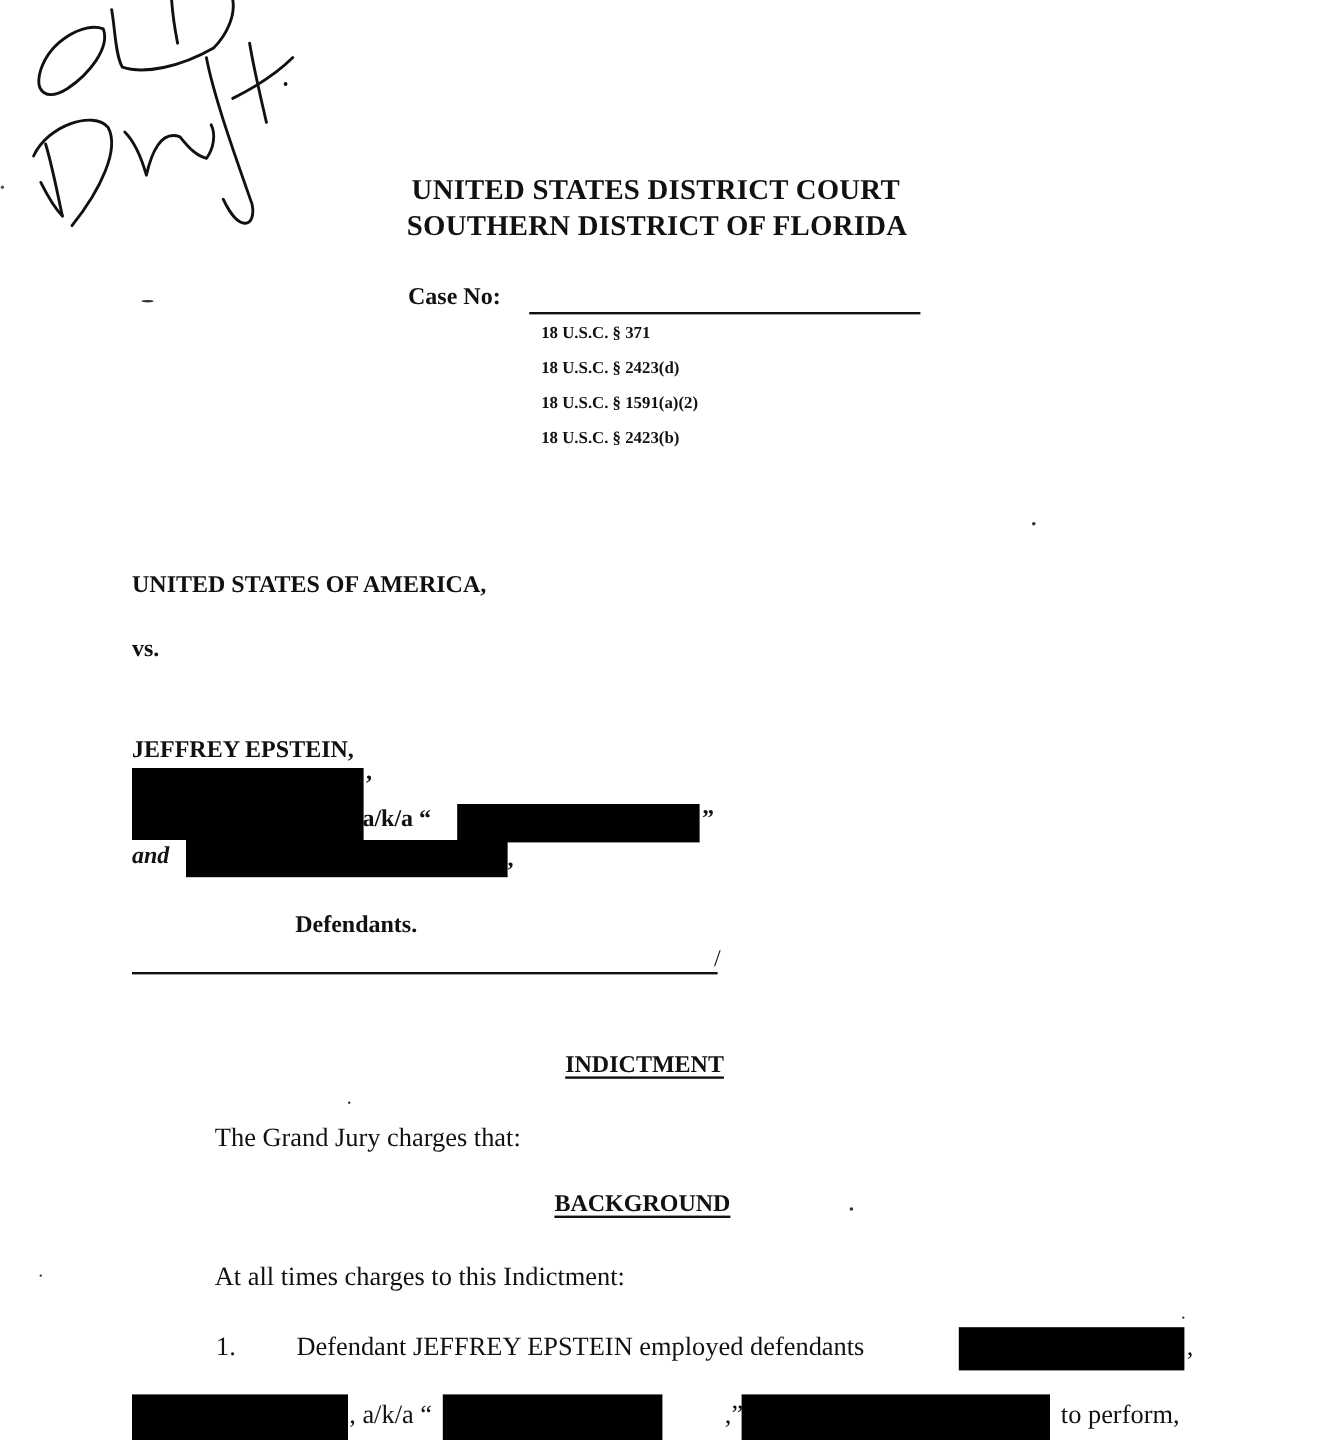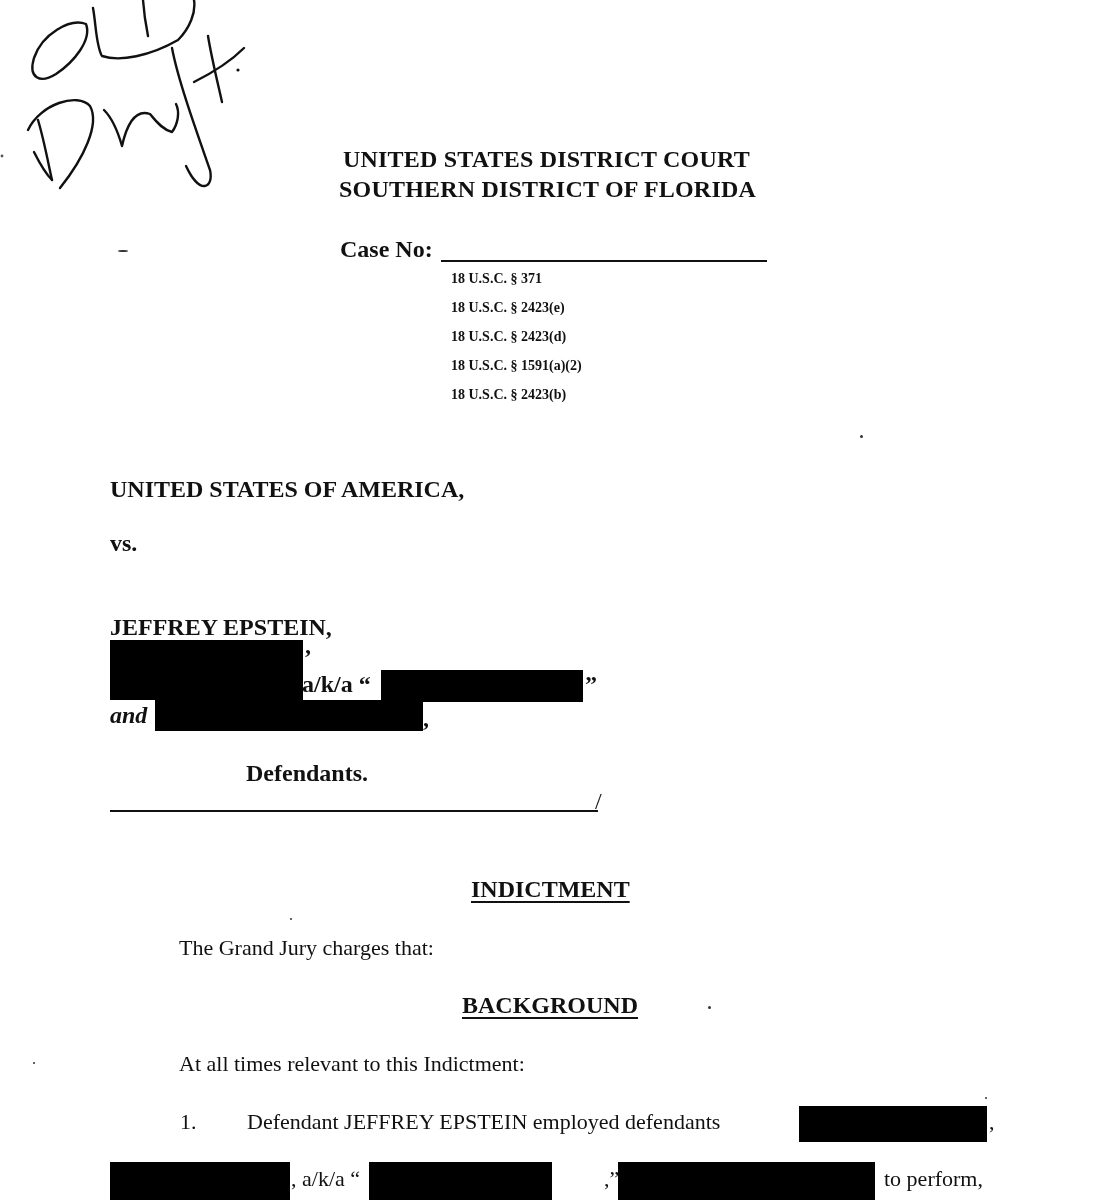--- a/index.html
+++ b/index.html
@@ -4,21 +4,21 @@
 <style>
   html, body { margin: 0; padding: 0; background: #ffffff; }
   body {
     width: 1117px; height: 1200px; position: relative; overflow: hidden;
     font-family: "Liberation Serif", "DejaVu Serif", serif;
     color: #111111;
   }
   .abs { position: absolute; white-space: nowrap; }
   .hdr { font-size: 24px; font-weight: bold; letter-spacing: 0.2px; }
   .cite { font-size: 14px; font-weight: bold; line-height: 29px; }
-  .caption { font-size: 24px; font-weight: bold; }
+  .caption { font-size: 20px; font-weight: bold; }
   .body-text { font-size: 22px; font-weight: normal; }
   .ul { text-decoration: underline; text-underline-offset: 4px; }
   .redact { position: absolute; background: #000; }
   .rule { position: absolute; height: 2px; background: #111; }
   .speck { position: absolute; width: 3px; height: 3px; background: #333; border-radius: 50%; }
   svg.hand { position: absolute; left: 0; top: 0; }
 </style>
 </head>
 <body>
 
@@ -48,21 +48,20 @@
 
 <div class="abs hdr" style="left:343px; top:146px;">UNITED STATES DISTRICT COURT</div>
 <div class="abs hdr" style="left:339px; top:176px;">SOUTHERN DISTRICT OF FLORIDA</div>
 
 <div class="abs caption" style="left:340px; top:236px;">Case No:</div>
 <div class="rule" style="left:441px; top:260px; width:326px;"></div>
 <span class="abs" style="left:441px; top:236px; width:326px;"></span>
 
 <div class="abs" style="left:451px; top:264px;">
   <div class="cite">18 U.S.C. § 371</div>
-  <div class="cite">18 U.S.C. § 2423(e)</div>
   <div class="cite">18 U.S.C. § 2423(d)</div>
   <div class="cite">18 U.S.C. § 1591(a)(2)</div>
   <div class="cite">18 U.S.C. § 2423(b)</div>
 </div>
 
 <div class="abs caption" style="left:110px; top:476px;text-align:right;">UNITED STATES OF AMERICA,</div>
 <div class="abs caption" style="left:110px; top:530px;">vs.</div>
 <div class="abs caption" style="left:110px; top:614px;">JEFFREY EPSTEIN,</div>
 
 <div class="redact" style="left:110px; top:640px; width:193px; height:60px;"></div>
@@ -74,21 +73,21 @@
 <div class="redact" style="left:155px; top:700px; width:268px; height:31px;"></div>
 <div class="abs caption" style="left:423px; top:705px;">,</div>
 
 <div class="abs caption" style="left:246px; top:760px;">Defendants.</div>
 <div class="rule" style="left:110px; top:810px; width:488px;"></div>
 <div class="abs caption" style="left:595px; top:788px; font-weight:normal;">/</div>
 
 <div class="abs caption ul" style="left:471px; top:876px;">INDICTMENT</div>
 <div class="abs body-text" style="left:179px; top:935px;">The Grand Jury charges that:</div>
 <div class="abs caption ul" style="left:462px; top:992px;">BACKGROUND</div>
-<div class="abs body-text" style="left:179px; top:1051px;">At all times relevant to this Indictment:</div>
+<div class="abs body-text" style="left:179px; top:1051px;">At all times charges to this Indictment:</div>
 
 <div class="abs body-text" style="left:180px; top:1109px;">1.</div>
 <div class="abs body-text" style="left:247px; top:1109px;">Defendant JEFFREY EPSTEIN employed defendants</div>
 <div class="redact" style="left:799px; top:1106px; width:188px; height:36px;"></div>
 <div class="abs body-text" style="left:989px; top:1109px;">,</div>
 
 <div class="redact" style="left:110px; top:1162px; width:180px; height:38px;"></div>
 <div class="abs body-text" style="left:291px; top:1166px;">, a/k/a “</div>
 <div class="redact" style="left:369px; top:1162px; width:183px; height:38px;"></div>
 <div class="abs body-text" style="left:576px; top:1166px;padding-left:28px;">,” and</div>

